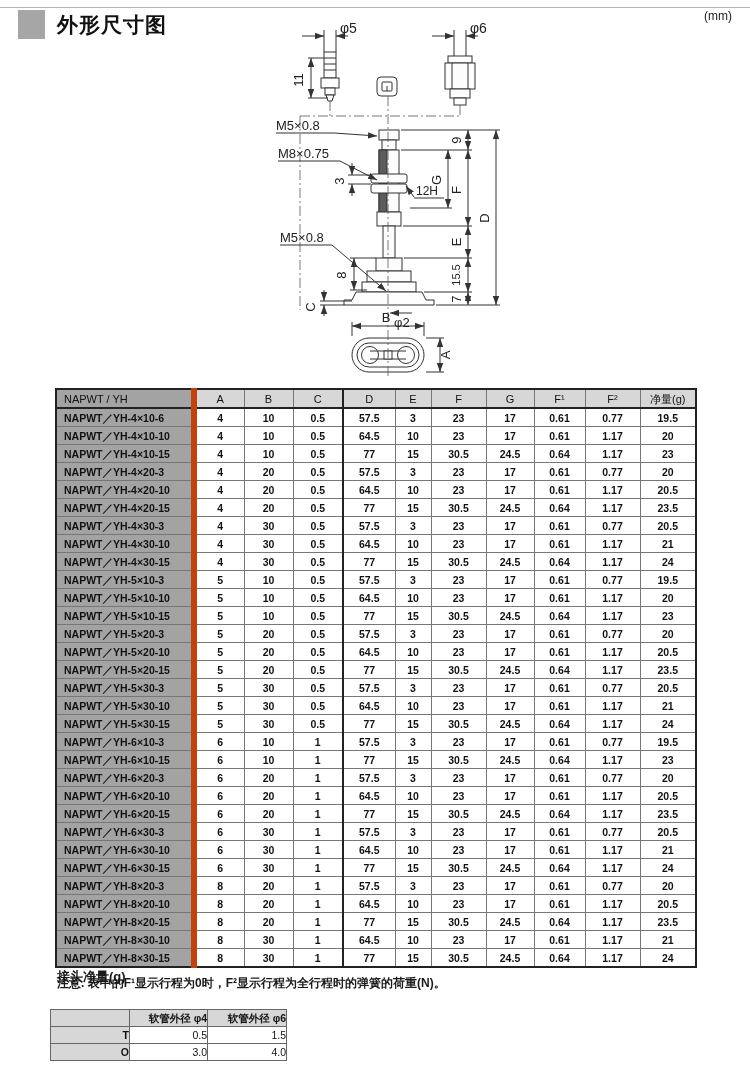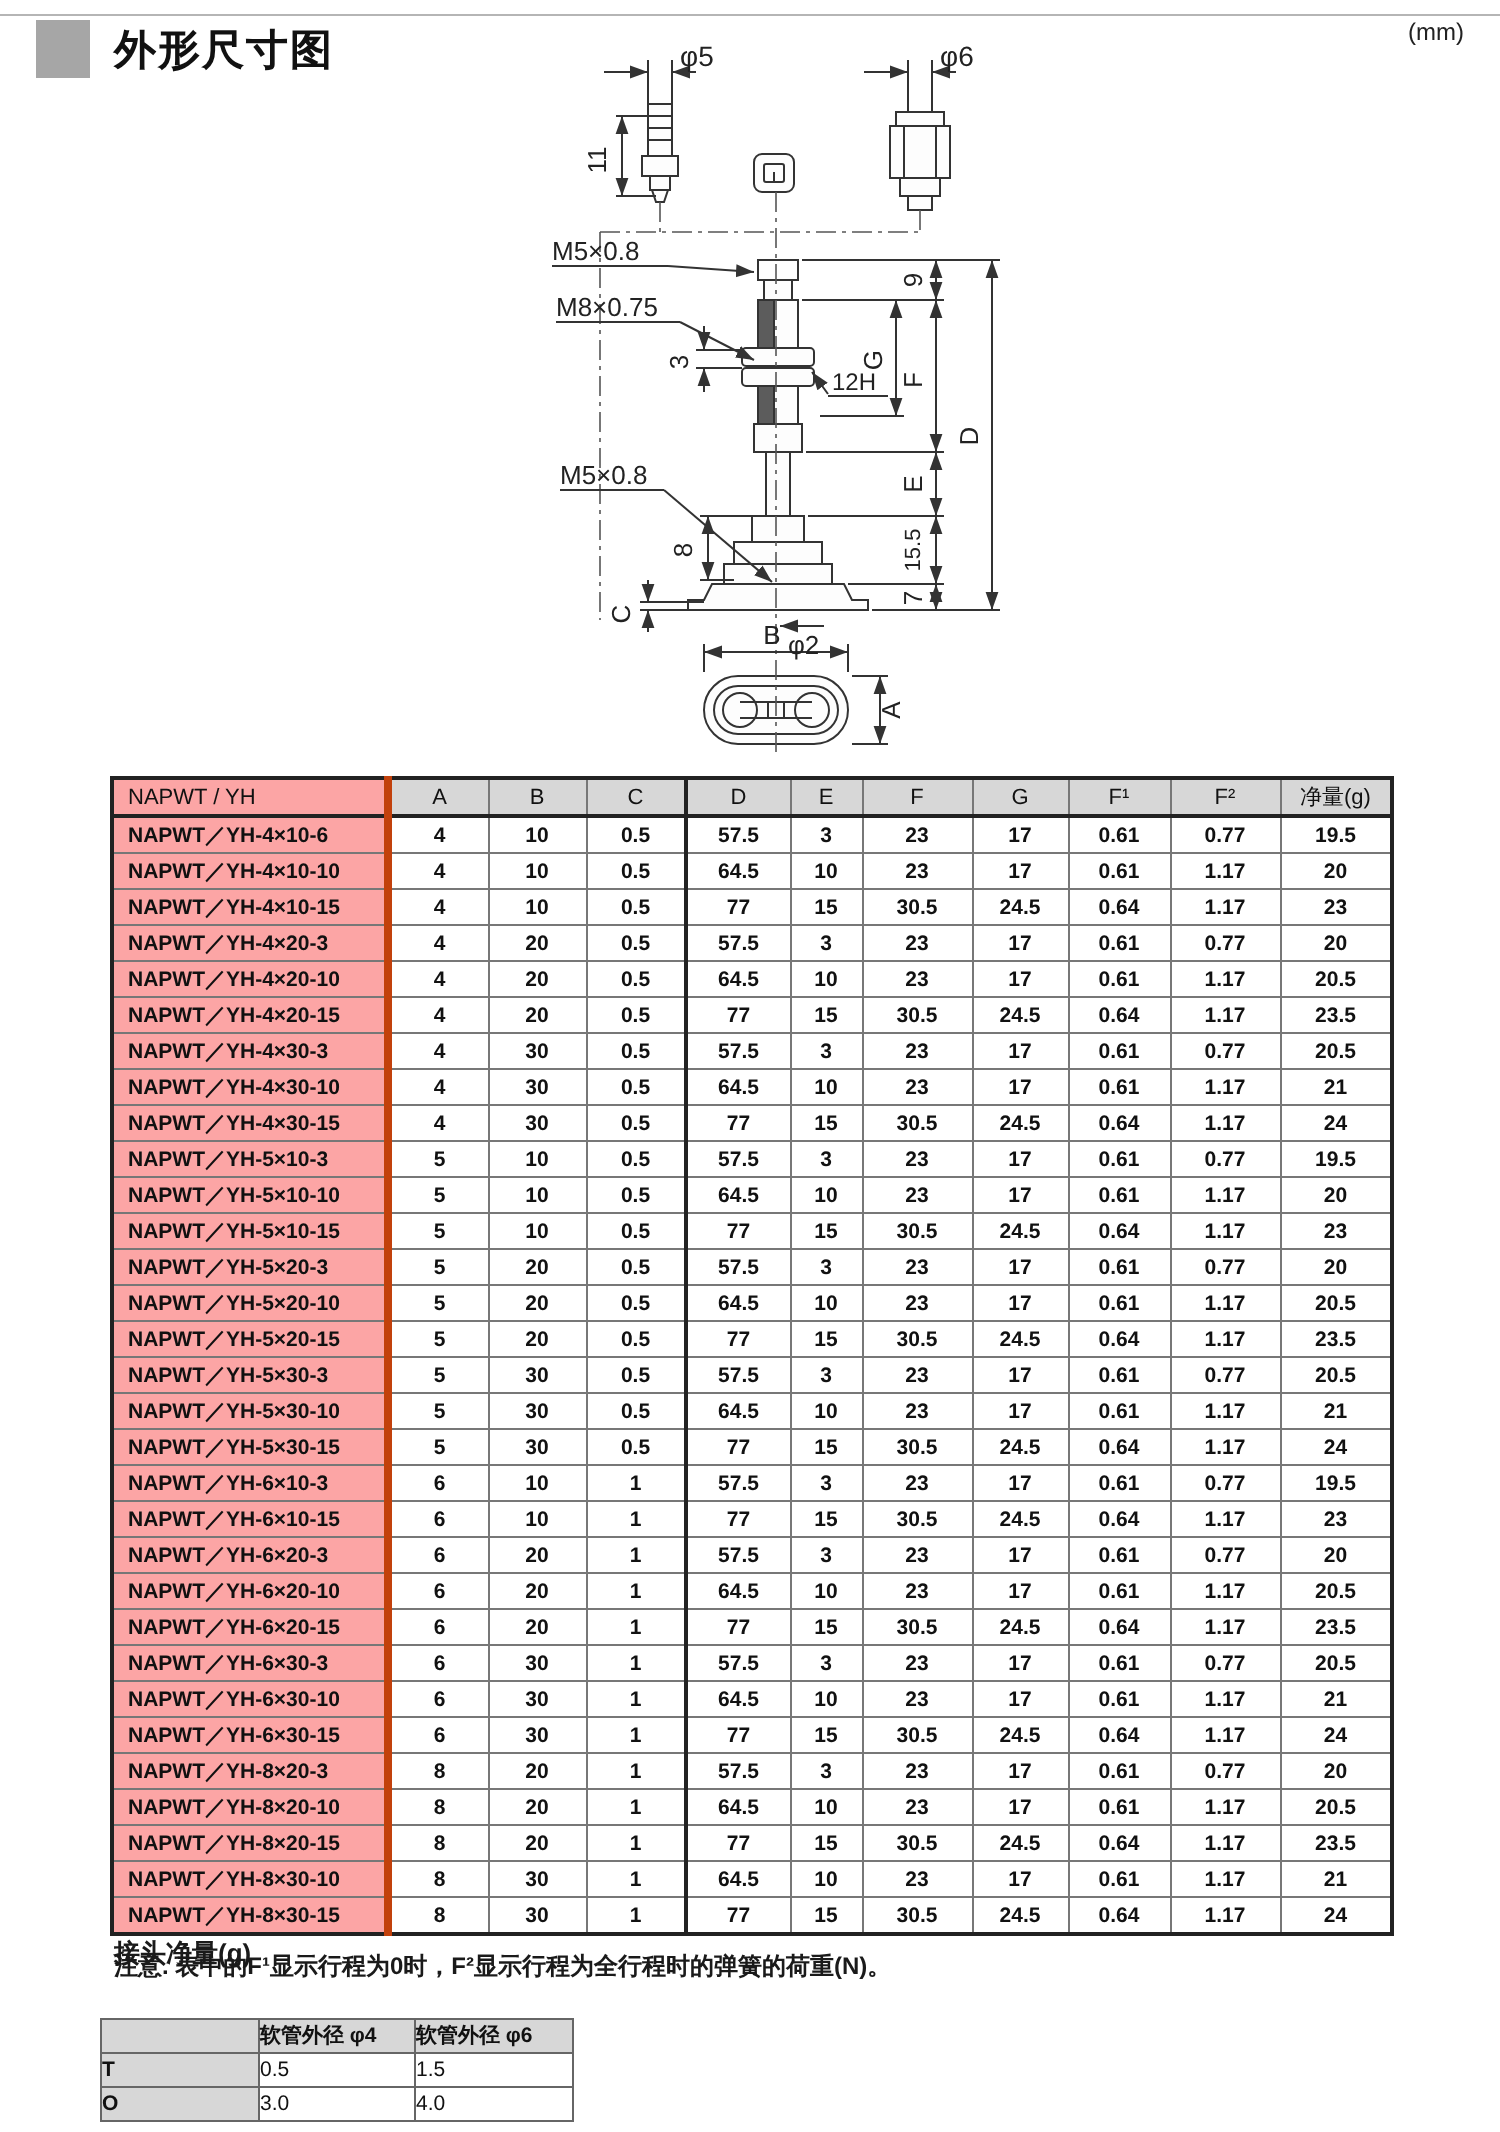--- a/index.html
+++ b/index.html
@@ -17,35 +17,35 @@
 
   
   .spec-wrap{position:absolute;left:55px;top:388px;}
   table.spec{border-collapse:collapse;table-layout:fixed;width:640px;border:2px solid #222;}
   table.spec th,table.spec td{
     border:1px solid #777;height:17px;line-height:16px;padding:0;
     font-size:10.5px;text-align:center;overflow:hidden;white-space:nowrap;
   }
   table.spec thead th{background:#d7d7d7;font-weight:normal;font-size:11px;border-bottom:2px solid #222;}
   table.spec td{font-weight:bold;}
-  table.spec .model{text-align:left;padding-left:7px;background:#fca5a5;border-right:4px solid #c2410c;}
+  table.spec .model{text-align:left;padding-left:7px;background:#a3a3a3;border-right:6px solid #c2410c;}
   table.spec .c3{border-right:2px solid #222;}
   col.w0{width:138px}col.w1{width:50px}col.w2{width:49px}col.w3{width:50px}
   col.w4{width:52px}col.w5{width:36px}col.w6{width:55px}col.w7{width:48px}
   col.w8{width:51px}col.w9{width:55px}col.w10{width:56px}
 
   .note-line1{position:absolute;left:57px;top:975px;font-size:12px;font-weight:bold;color:#1a1a1a;}
   .note-line2{position:absolute;left:57px;top:968px;font-size:13px;font-weight:bold;color:#1a1a1a;}
 
   
   .fit-wrap{position:absolute;left:50px;top:1009px;}
   table.fit{border-collapse:collapse;table-layout:fixed;width:236px;border:1.5px solid #333;}
   table.fit th,table.fit td{
     border:1px solid #666;height:16px;line-height:15px;padding:0;
-    font-size:10.5px;text-align:left;white-space:nowrap;
+    font-size:10.5px;text-align:right;white-space:nowrap;
   }
   table.fit thead th{background:#d7d7d7;font-weight:bold;}
   table.fit .flabel{background:#d7d7d7;font-weight:bold;}
   col.f0{width:79px}col.f1{width:78px}col.f2{width:79px}
 </style>
 </head>
 <body>
 
 <svg class="diagram" width="750" height="385" viewBox="0 0 750 385">
   <defs>

